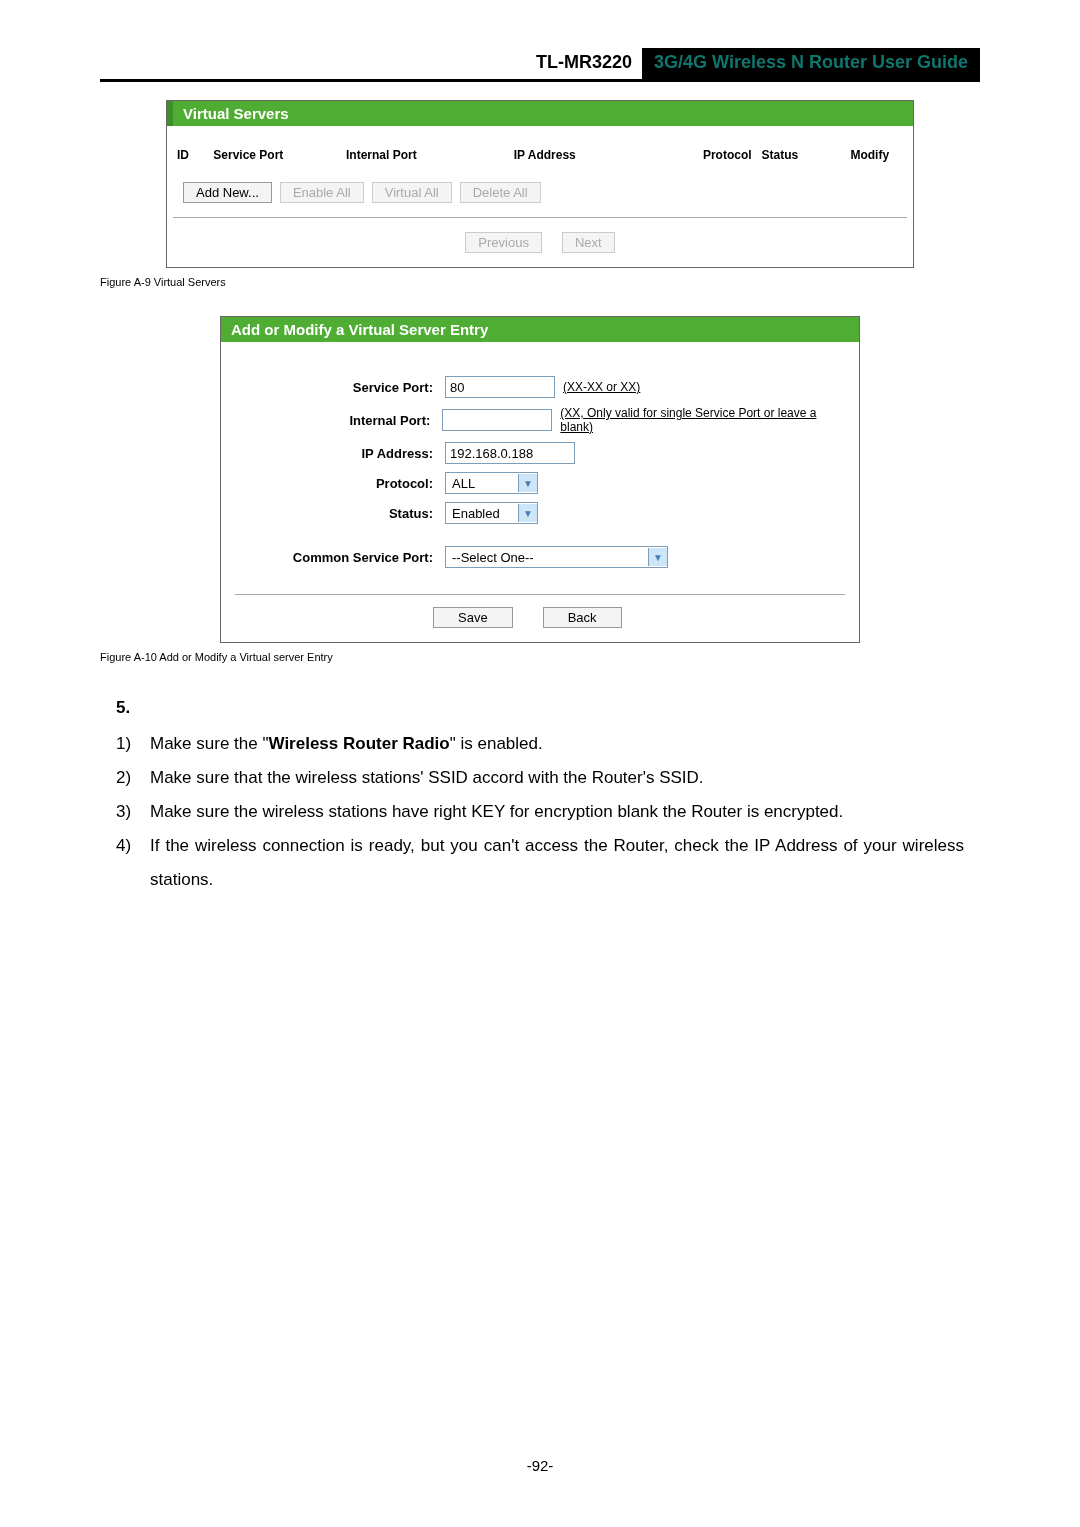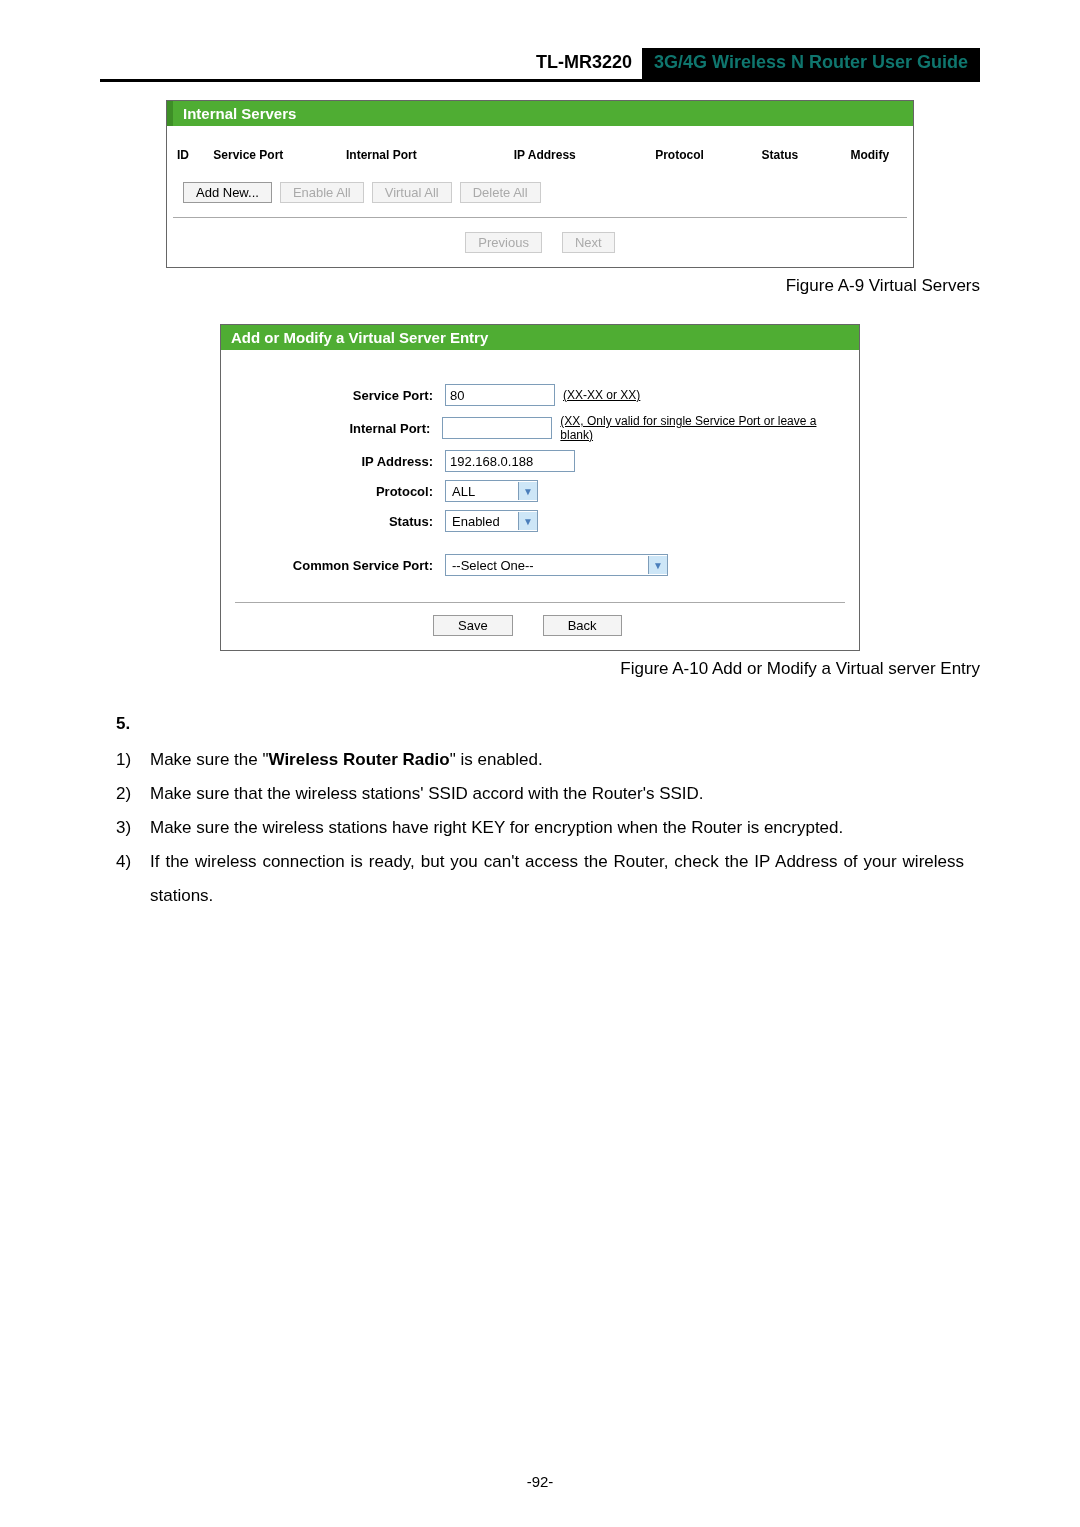--- a/index.html
+++ b/index.html
@@ -54,21 +54,21 @@
     padding: 22px 10px 20px 10px;
     font-weight: bold;
     font-size: 12px;
     gap: 10px;
   }
   .vs-headers > div { }
   .col-id { width: 30px; }
   .col-sp { width: 140px; }
   .col-ip-internal { width: 180px; }
   .col-ipaddr { width: 150px; }
-  .col-proto { width: 110px; }
+  .col-proto { width: 110px; text-align: right; }
   .col-status { width: 90px; }
   .col-modify { width: 60px; }
   .btn-row {
     padding: 0 10px 14px 10px;
     border-bottom: 1px solid #aaa;
     margin: 0 6px;
     display: flex;
     gap: 8px;
   }
   .ui-btn {
@@ -84,22 +84,22 @@
     border-color: #ccc;
     cursor: default;
   }
   .pager-row {
     display: flex;
     justify-content: center;
     gap: 20px;
     padding: 14px 0 14px 0;
   }
   .caption {
-    text-align: right;
-    font-size: 17px;
+    text-align: left;
+    font-size: 11px;
     margin: 8px 0 28px 0;
   }
 
   
   .fig2 {
     border: 1px solid #666;
     margin: 0 120px 6px 120px;
     font-size: 13px;
     background: #fff;
   }
@@ -212,21 +212,21 @@
 <body>
 
 <div class="page">
 
   <div class="header-row">
     <div class="header-model">TL-MR3220</div>
     <div class="header-title">3G/4G Wireless N Router User Guide</div>
   </div>
 
   <div class="fig1">
-    <div class="vs-title">Internal Servers</div>
+    <div class="vs-title">Virtual Servers</div>
     <div class="vs-headers">
       <div class="col-id">ID</div>
       <div class="col-sp">Service Port</div>
       <div class="col-ip-internal">Internal Port</div>
       <div class="col-ipaddr">IP Address</div>
       <div class="col-proto">Protocol</div>
       <div class="col-status">Status</div>
       <div class="col-modify">Modify</div>
     </div>
     <div class="btn-row">
@@ -310,21 +310,21 @@
       <li>
         <span class="li-num">1)</span>
         <span class="li-body"><span>Make sure the "</span><b>Wireless Router Radio</b><span>" is enabled.</span></span>
       </li>
       <li>
         <span class="li-num">2)</span>
         <span class="li-body">Make sure that the wireless stations' SSID accord with the Router's SSID.</span>
       </li>
       <li>
         <span class="li-num">3)</span>
-        <span class="li-body">Make sure the wireless stations have right KEY for encryption when the Router is encrypted.</span>
+        <span class="li-body">Make sure the wireless stations have right KEY for encryption blank the Router is encrypted.</span>
       </li>
       <li>
         <span class="li-num">4)</span>
         <span class="li-body">If the wireless connection is ready, but you can't access the Router, check the IP Address of your wireless stations.</span>
       </li>
     </ol>
   </div>
 
   <div class="page-num">-92-</div>
 

